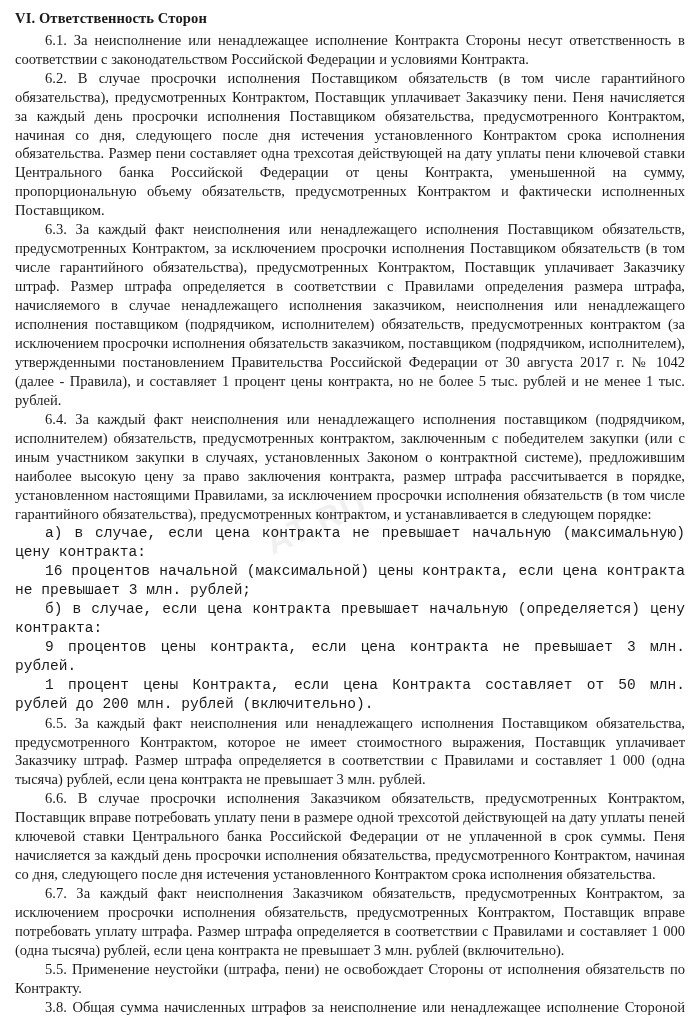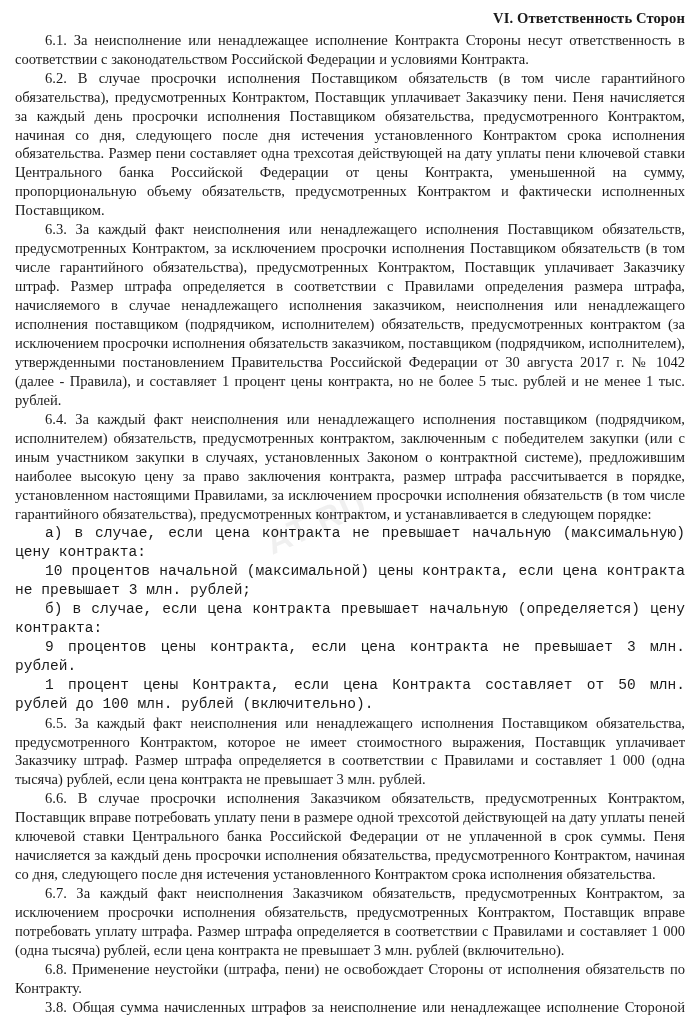--- a/index.html
+++ b/index.html
@@ -39,21 +39,21 @@
     pointer-events: none;
     z-index: 0;
     user-select: none;
   }
   .doc-body {
     position: relative;
     z-index: 1;
     padding: 9px 15px 0 15px;
   }
   .doc-title {
-    text-align: right;
+    text-align: left;
     font-weight: bold;
     font-size: 14.6px;
     line-height: 1.28;
     margin: 0 0 3px 0;
     letter-spacing: 0.1px;
   }
   p.clause {
     margin: 0;
     text-align: justify;
     text-justify: inter-word;
@@ -77,25 +77,25 @@
 
   <div class="doc-body">
 
     <div class="doc-title">VI. Ответственность Сторон</div>
 
     <p class="clause">6.1. За неисполнение или ненадлежащее исполнение Контракта Стороны несут ответственность в соответствии с законодательством Российской Федерации и условиями Контракта.</p>
     <p class="clause">6.2. В случае просрочки исполнения Поставщиком обязательств (в том числе гарантийного обязательства), предусмотренных Контрактом, Поставщик уплачивает Заказчику пени. Пеня начисляется за каждый день просрочки исполнения Поставщиком обязательства, предусмотренного Контрактом, начиная со дня, следующего после дня истечения установленного Контрактом срока исполнения обязательства. Размер пени составляет одна трехсотая действующей на дату уплаты пени ключевой ставки Центрального банка Российской Федерации от цены Контракта, уменьшенной на сумму, пропорциональную объему обязательств, предусмотренных Контрактом  и фактически исполненных Поставщиком.</p>
     <p class="clause">6.3. За каждый факт неисполнения или ненадлежащего исполнения Поставщиком обязательств, предусмотренных Контрактом, за исключением просрочки исполнения Поставщиком обязательств (в том числе гарантийного обязательства), предусмотренных Контрактом, Поставщик уплачивает Заказчику штраф. Размер штрафа определяется в соответствии с Правилами определения размера штрафа, начисляемого в случае ненадлежащего исполнения заказчиком, неисполнения или ненадлежащего исполнения поставщиком (подрядчиком, исполнителем) обязательств, предусмотренных контрактом (за исключением просрочки исполнения обязательств заказчиком, поставщиком (подрядчиком, исполнителем), утвержденными постановлением Правительства Российской Федерации от 30 августа 2017 г. № 1042 (далее - Правила), и составляет 1 процент цены контракта, но не более 5 тыс. рублей и не менее 1 тыс. рублей.</p>
     <p class="clause">6.4. За каждый факт неисполнения или ненадлежащего исполнения поставщиком (подрядчиком, исполнителем) обязательств, предусмотренных контрактом, заключенным с победителем закупки (или с иным участником закупки в случаях, установленных Законом о контрактной системе), предложившим наиболее высокую цену за право заключения контракта, размер штрафа рассчитывается в порядке, установленном настоящими Правилами, за исключением просрочки исполнения обязательств (в том числе гарантийного обязательства), предусмотренных контрактом, и устанавливается в следующем порядке:</p>
     <p class="clause tight">а) в случае, если цена контракта не превышает начальную (максимальную) цену контракта:</p>
-    <p class="clause tight">10 процентов начальной (максимальной) цены контракта, если цена контракта не превышает 3 млн. рублей;</p>
+    <p class="clause tight">16 процентов начальной (максимальной) цены контракта, если цена контракта не превышает 3 млн. рублей;</p>
     <p class="clause tight">б) в случае, если цена контракта превышает начальную (определяется) цену контракта:</p>
     <p class="clause tight">9 процентов цены контракта, если цена контракта не превышает 3 млн. рублей.</p>
-    <p class="clause tight">1 процент цены Контракта, если цена Контракта составляет от 50 млн. рублей до 100 млн. рублей (включительно).</p>
+    <p class="clause tight">1 процент цены Контракта, если цена Контракта составляет от 50 млн. рублей до 200 млн. рублей (включительно).</p>
     <p class="clause">6.5. За каждый факт неисполнения или ненадлежащего исполнения Поставщиком обязательства, предусмотренного Контрактом, которое не имеет стоимостного выражения, Поставщик уплачивает Заказчику штраф. Размер штрафа определяется в соответствии с Правилами и составляет 1 000 (одна тысяча) рублей, если цена контракта не превышает 3 млн. рублей.</p>
     <p class="clause">6.6. В случае просрочки исполнения Заказчиком обязательств, предусмотренных Контрактом, Поставщик вправе потребовать уплату пени в размере одной трехсотой действующей на дату уплаты пеней ключевой ставки Центрального банка Российской Федерации от не уплаченной в срок суммы. Пеня начисляется за каждый день просрочки исполнения обязательства, предусмотренного Контрактом, начиная со дня, следующего после дня истечения установленного Контрактом срока исполнения обязательства.</p>
     <p class="clause">6.7. За каждый факт неисполнения Заказчиком обязательств, предусмотренных Контрактом, за исключением просрочки исполнения обязательств, предусмотренных Контрактом, Поставщик вправе потребовать уплату штрафа. Размер штрафа определяется в соответствии с Правилами и составляет 1 000 (одна тысяча) рублей, если цена контракта не превышает 3 млн. рублей (включительно).</p>
-    <p class="clause">6.8. Применение неустойки (штрафа, пени) не освобождает Стороны от исполнения обязательств по Контракту.</p>
+    <p class="clause">5.5. Применение неустойки (штрафа, пени) не освобождает Стороны от исполнения обязательств по Контракту.</p>
     <p class="clause">3.8. Общая сумма начисленных штрафов за неисполнение или ненадлежащее исполнение Стороной обязательств, предусмотренных Контрактом, не может превышать цену Контракта.</p>
     <p class="clause">6.10. Срок для добровольной уплаты Поставщиком неустойки (пени, штрафа) составляет 10 (Десять) рабочих дней после получения требования от Заказчика.</p>
 
   </div>
 </div>
 
 </body></html>

